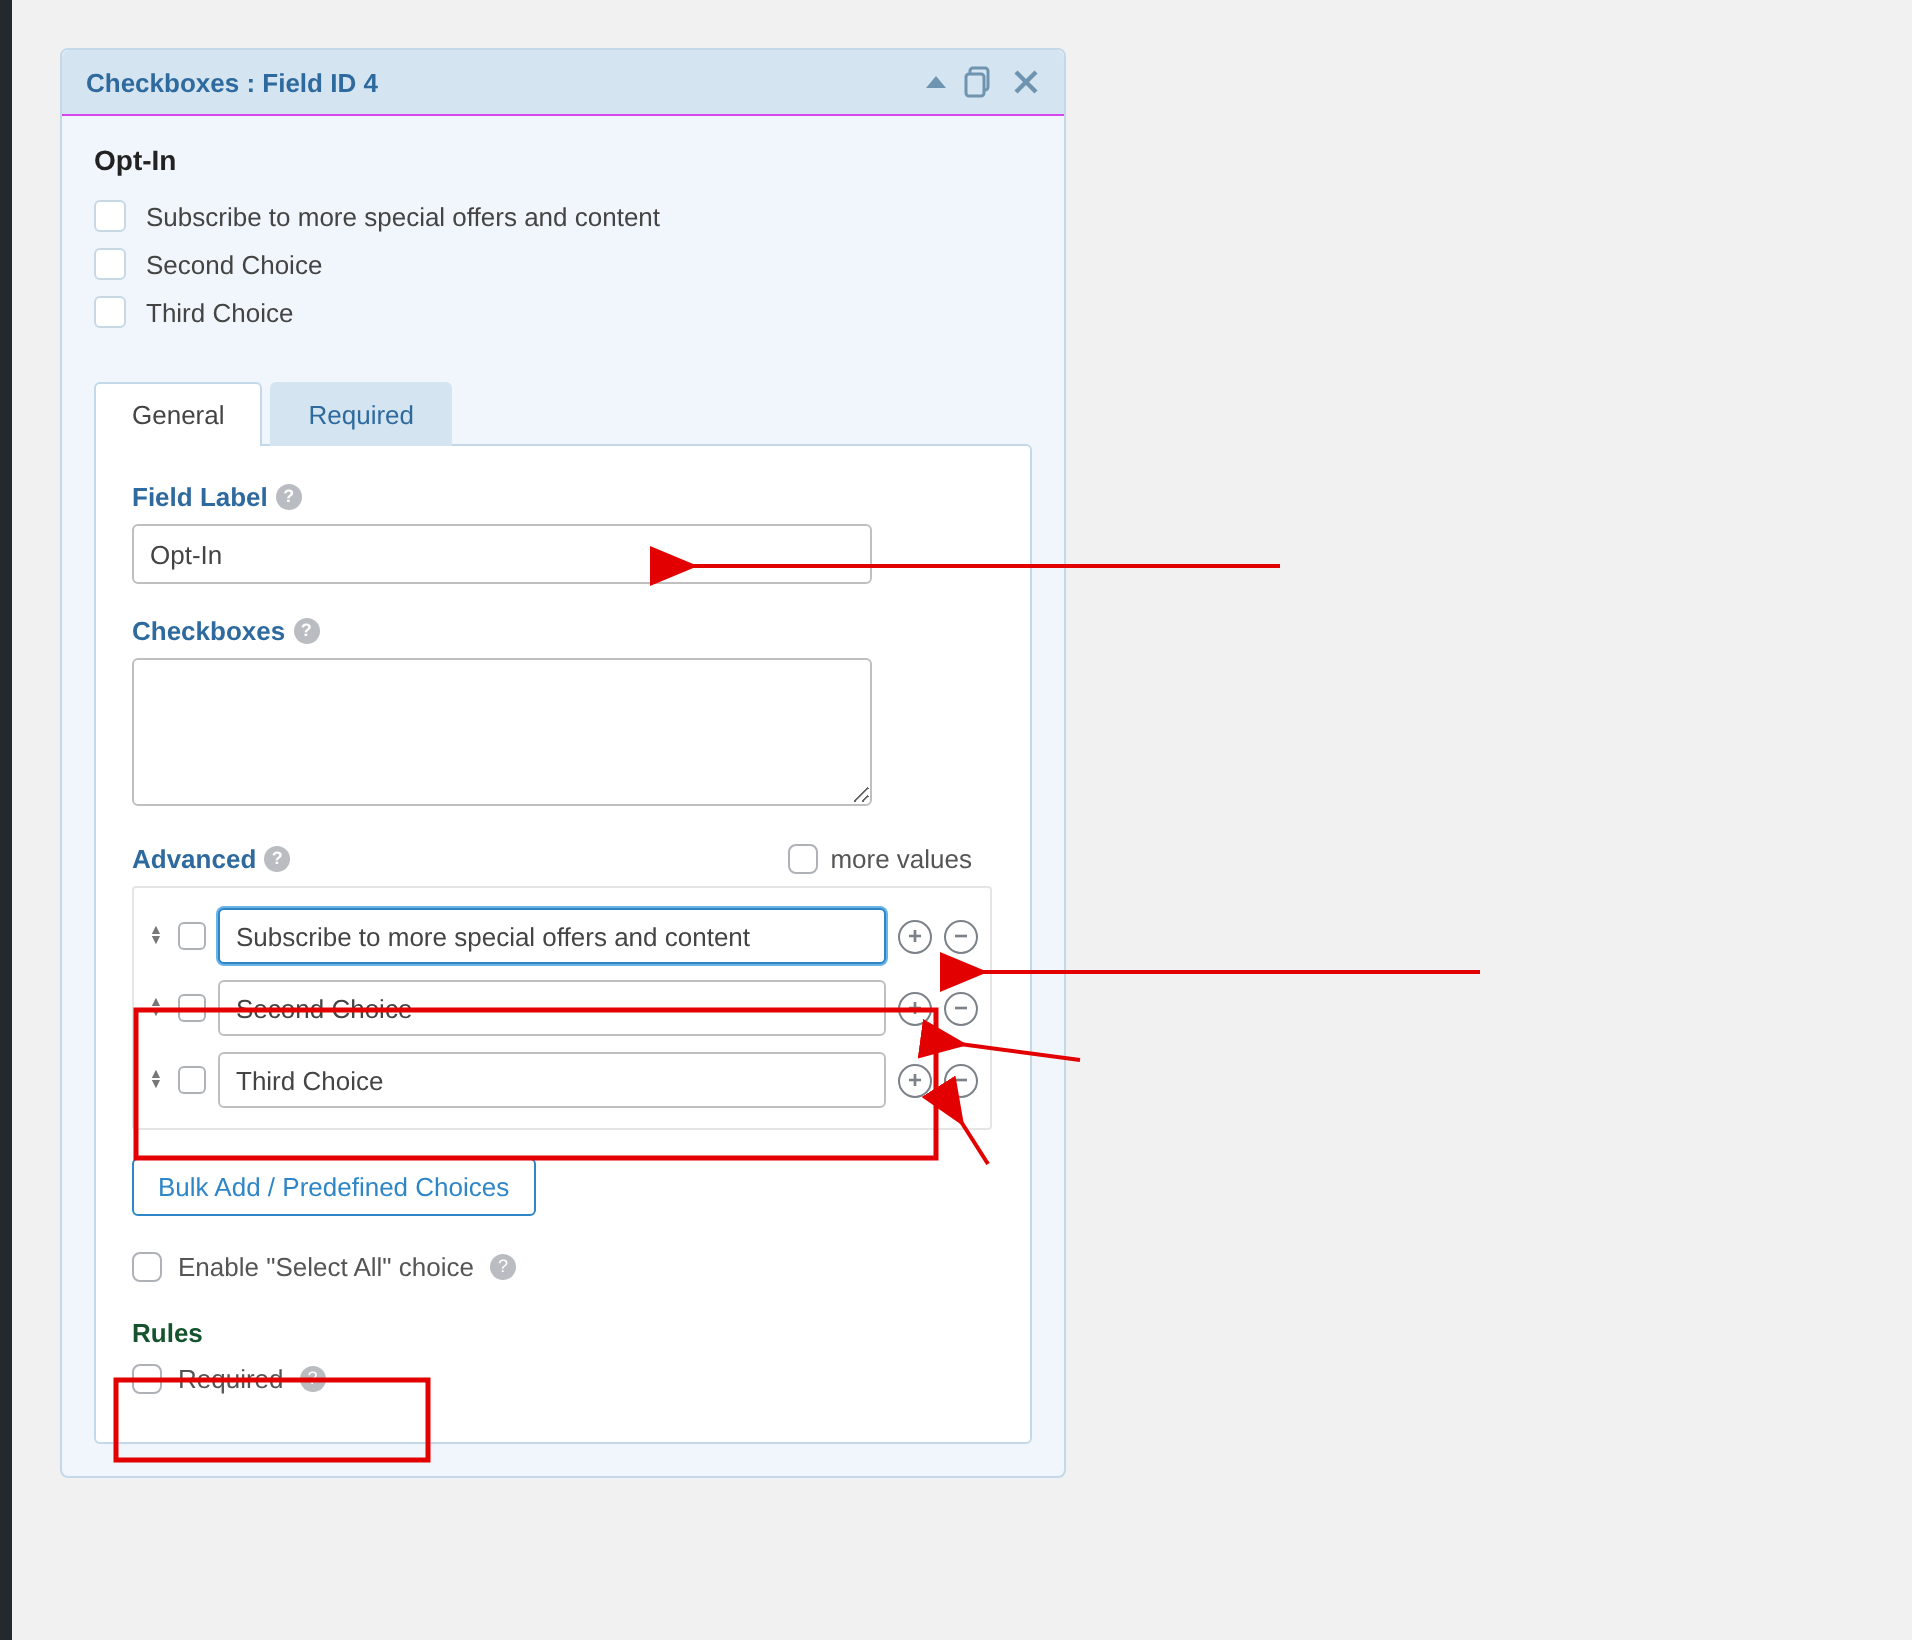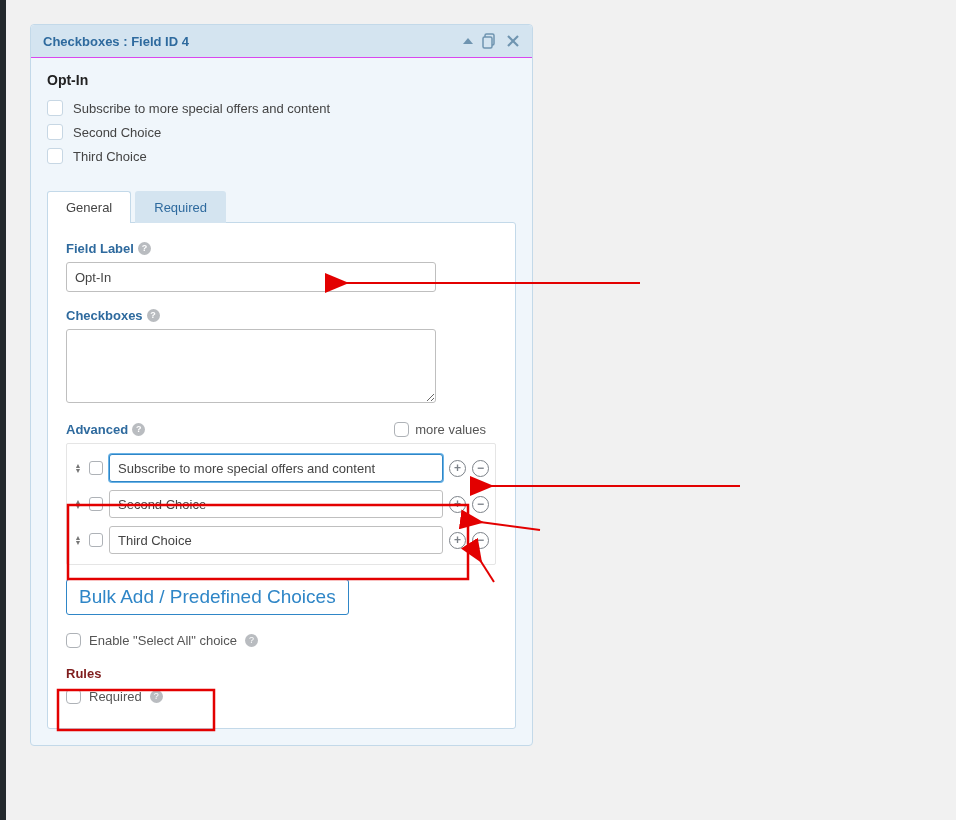--- a/index.html
+++ b/index.html
@@ -227,40 +227,40 @@
   .row-btn.plus::after { content: "+"; }
 
   .bulk-btn {
     display: inline-block;
     margin-top: 14px;
     padding: 6px 12px;
     border: 1px solid #2f86c7;
     color: #2f86c7;
     background: #fff;
     border-radius: 3px;
-    font-size: 19px;
+    font-size: 13px;
     cursor: pointer;
   }
 
   .line-cb {
     display: flex;
     align-items: center;
     gap: 8px;
     color: #555;
     margin-top: 18px;
   }
   .line-cb .cb {
     width: 15px; height: 15px;
     border: 1px solid #aeb2b7;
     border-radius: 4px;
     background: #fff;
   }
 
   .rules-label {
-    color: #7f1d1d;
+    color: #14532d;
     font-weight: 700;
     font-size: 13px;
     margin-top: 18px;
   }
   .required-row {
     display: flex;
     align-items: center;
     gap: 8px;
     color: #555;
     margin-top: 8px;

